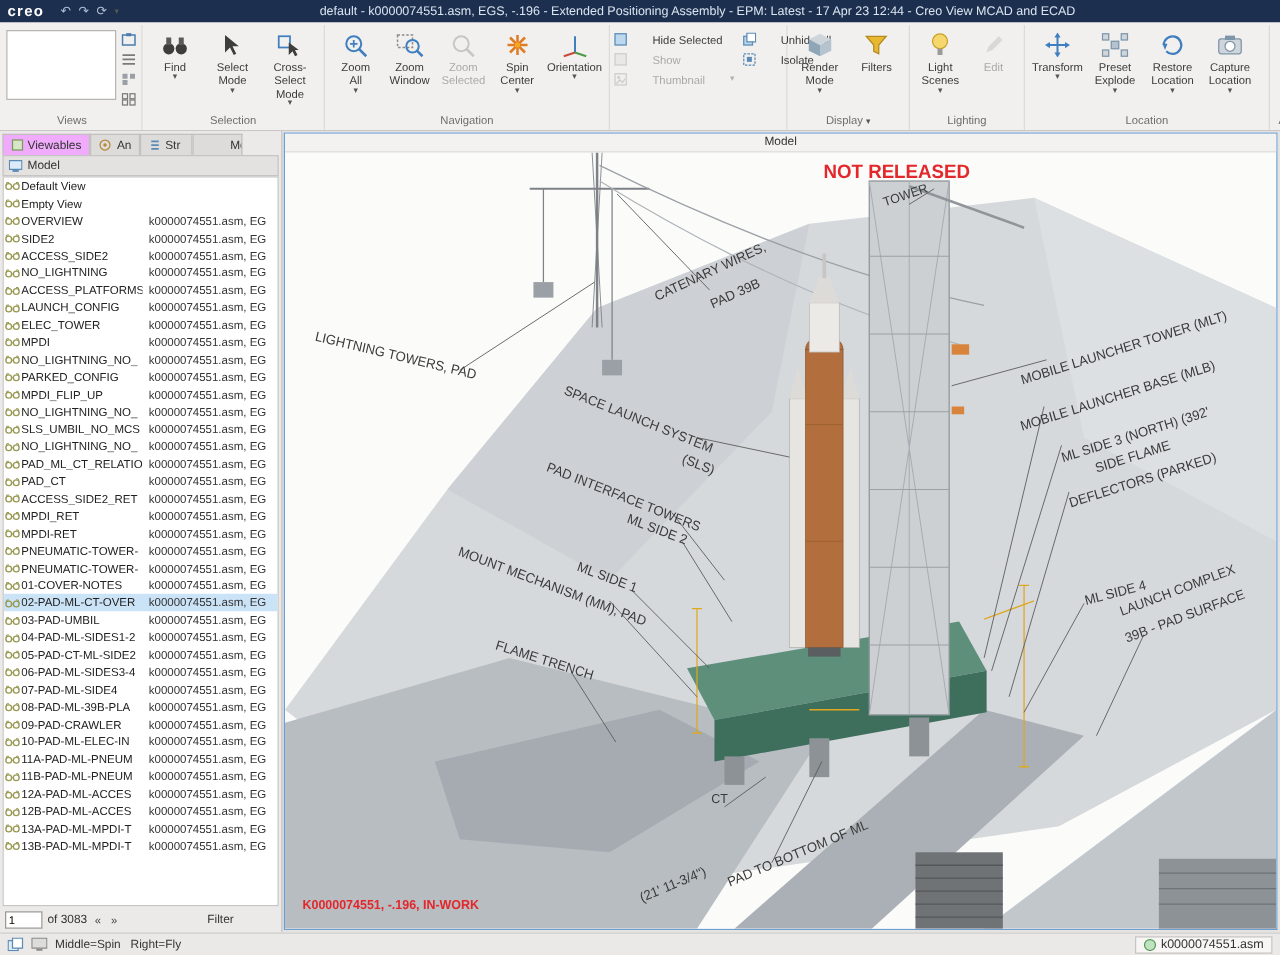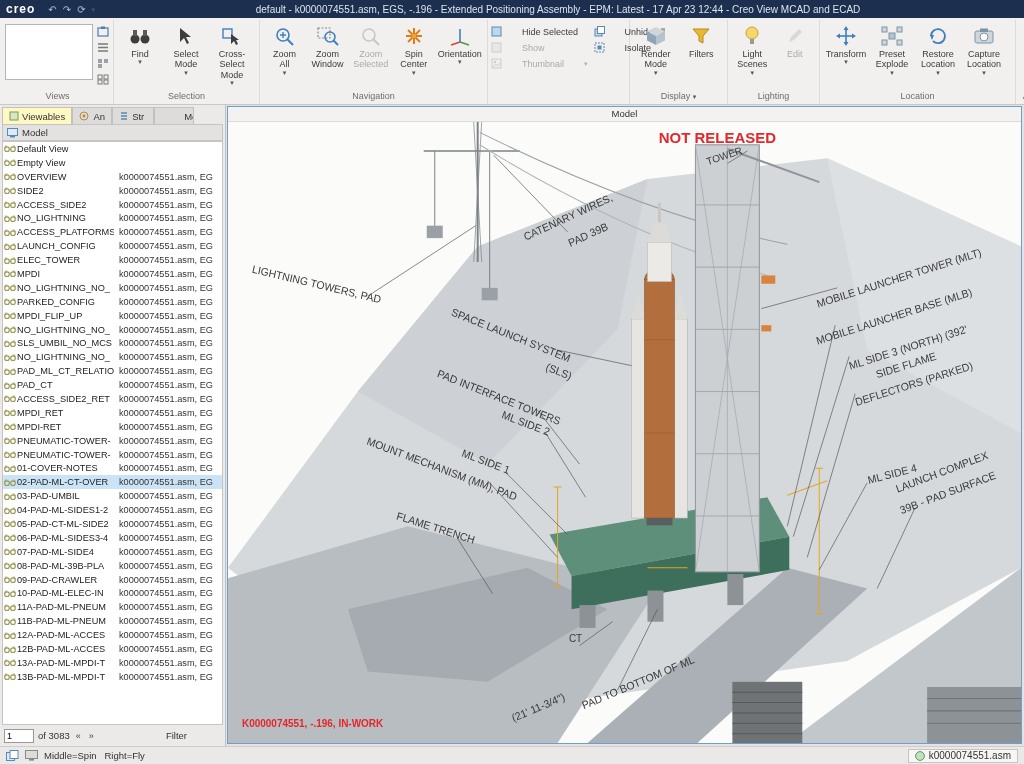--- a/index.html
+++ b/index.html
@@ -34,21 +34,21 @@
   .vis-col{display:flex;flex-direction:column;gap:3px;margin-top:4px;}
   .vis-item{display:flex;align-items:center;gap:20px;font-size:9px;color:#3c3b39;cursor:pointer;white-space:nowrap;height:13px;}
 
   
   .main{flex:1;display:flex;min-height:0;background:#e4e3e1;}
 
   
   .sidebar{width:226px;flex:0 0 auto;display:flex;flex-direction:column;background:#eceae8;border-right:1px solid #c2c1bf;padding:2px;}
   .sb-tabs{height:17px;display:flex;flex:0 0 auto;}
   .sb-tab{display:flex;align-items:center;gap:3px;padding:0 6px;font-size:9.5px;color:#333;background:#dddcda;border:1px solid #c2c1bf;border-bottom:none;cursor:pointer;white-space:nowrap;overflow:hidden;}
-  .sb-tab.active{background:#fef9c3;}
+  .sb-tab.active{background:#f0abfc;}
   .model-bar{height:17px;background:#e4e2e0;border:1px solid #c6c5c3;display:flex;align-items:center;gap:4px;font-size:9.5px;color:#333;padding:0 4px;flex:0 0 auto;}
   .sb-table{flex:1;display:flex;flex-direction:column;background:#fff;border:1px solid #c6c5c3;min-height:0;overflow:hidden;}
   .sb-header{height:15px;display:flex;background:#f3f2f1;border-bottom:1px solid #dcdbd9;font-size:9px;color:#555;flex:0 0 auto;}
   .sb-h1{width:112px;padding-left:16px;border-right:1px solid #dcdbd9;line-height:14px;}
   .sb-h2{flex:1;padding-left:4px;line-height:14px;}
   .sb-rows{flex:1;overflow:hidden;display:flex;flex-direction:column;}
   .sb-row{height:13.9px;flex:0 0 auto;display:flex;align-items:center;font-size:9.2px;color:#222;cursor:pointer;}
   .sb-row.selected{background:#cbe3f7;}
   .sb-ricon{width:14px;flex:0 0 auto;display:flex;justify-content:center;}
   .sb-name{width:98px;flex:0 0 auto;white-space:nowrap;overflow:hidden;border-right:1px solid transparent;}

